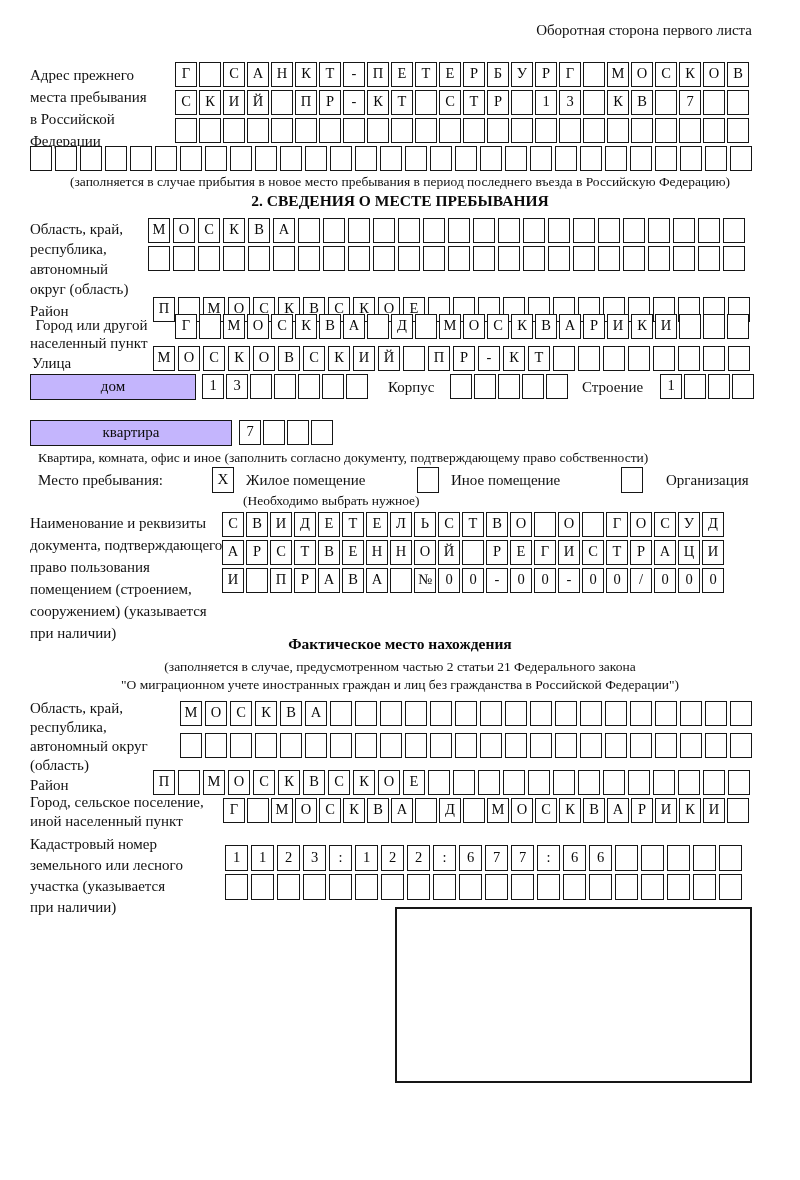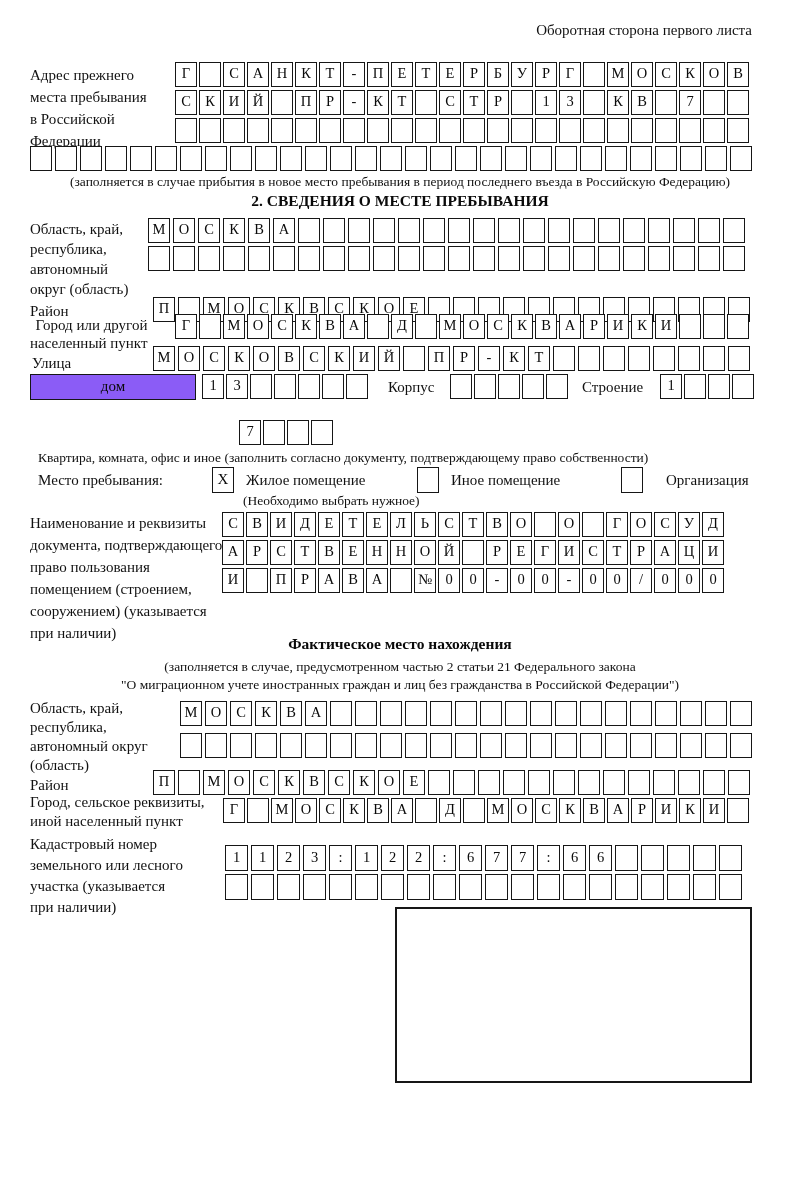--- a/index.html
+++ b/index.html
@@ -23,21 +23,21 @@
   .cellrow{position:absolute;display:flex;}
   .cellrow .cell{
     flex:none;box-sizing:border-box;width:22px;height:25px;
     border:1.8px solid #161616;margin-right:2px;background:#fff;
     text-align:center;font-size:14.5px;line-height:21px;color:#0a0a0a;
   }
   .p25 .cell{margin-right:3px;}
   .p26 .cell{width:23px;margin-right:3px;height:26px;line-height:22px;}
   .fieldbox{
     position:absolute;box-sizing:border-box;height:26px;border:1.8px solid #161616;
-    background:#8b5cf6;text-align:center;font-size:15px;line-height:22px;color:#0a0a0a;
+    background:#c4b5fd;text-align:center;font-size:15px;line-height:22px;color:#0a0a0a;
   }
   .checkbox{
     position:absolute;box-sizing:border-box;width:22px;height:26px;border:1.8px solid #161616;
     background:#fff;text-align:center;font-size:15px;line-height:22px;color:#0a0a0a;
   }
   .bigbox{position:absolute;box-sizing:border-box;border:2px solid #161616;background:#fff;}
   .caption{font-size:14.5px;line-height:21px;text-align:center;white-space:pre-line;color:#111;}
 </style>
 </head>
 <body>
@@ -324,20 +324,21 @@
       <span class="cell"></span>
     </div>
   <div class="inline-lbl abs" style="left:582px;top:376px;">Строение</div>
   <div class="cellrow" style="left:660px;top:374px;">
       <span class="cell filled">1</span>
       <span class="cell"></span>
       <span class="cell"></span>
       <span class="cell"></span>
     </div>
 
+  <div class="fieldbox" style="left:30px;top:420px;width:202px;">квартира</div>
   <div class="cellrow" style="left:239px;top:420px;">
       <span class="cell filled">7</span>
       <span class="cell"></span>
       <span class="cell"></span>
       <span class="cell"></span>
     </div>
   <div class="note abs" style="left:38px;top:449px;">Квартира, комната, офис и иное (заполнить согласно документу, подтверждающему право собственности)</div>
 
   <div class="inline-lbl abs" style="left:38px;top:469px;">Место пребывания:</div>
   <div class="checkbox" style="left:212px;top:467px;">X</div>
@@ -504,21 +505,21 @@
       <span class="cell"></span>
       <span class="cell"></span>
       <span class="cell"></span>
       <span class="cell"></span>
       <span class="cell"></span>
       <span class="cell"></span>
       <span class="cell"></span>
       <span class="cell"></span>
     </div>
 
-  <div class="lbl lbl19 abs" style="left:30px;top:793px;">Город, сельское реквизиты,
+  <div class="lbl lbl19 abs" style="left:30px;top:793px;">Город, сельское поселение,
 иной населенный пункт</div>
   <div class="cellrow" style="left:223px;top:798px;">
       <span class="cell filled">Г</span>
       <span class="cell"></span>
       <span class="cell filled">М</span>
       <span class="cell filled">О</span>
       <span class="cell filled">С</span>
       <span class="cell filled">К</span>
       <span class="cell filled">В</span>
       <span class="cell filled">А</span>

